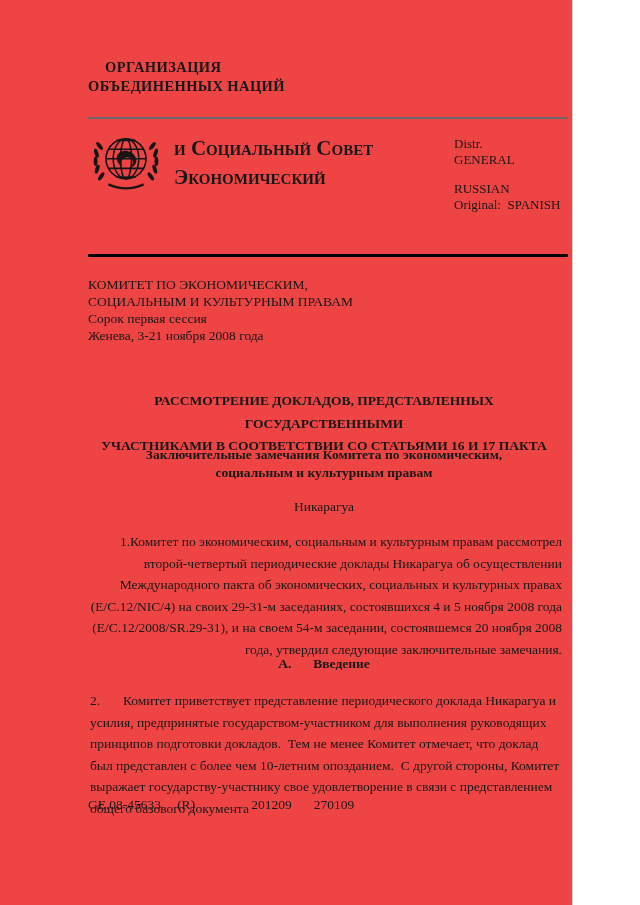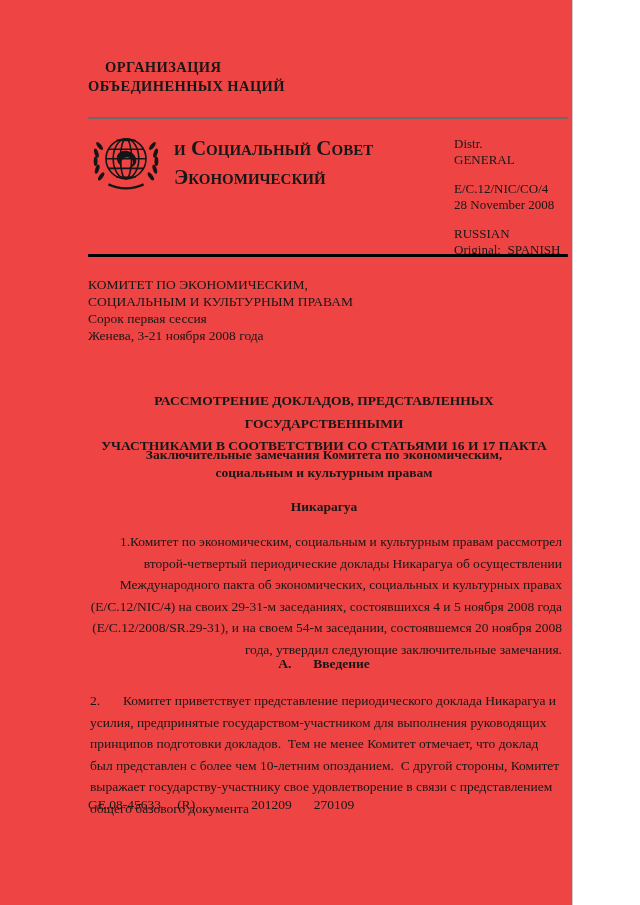--- a/index.html
+++ b/index.html
@@ -31,21 +31,21 @@
 
   .distr-block{position:absolute;left:414px;top:136px;font-size:13px;line-height:16px;margin-left:40px;}
   .distr-group{margin-bottom:13px;}
 
   
   .session-block{position:absolute;left:88px;top:276px;font-size:13.5px;line-height:17px;}
 
   
   .title-block{position:absolute;left:90px;top:390px;width:468px;text-align:center;font-weight:bold;font-size:13.5px;line-height:22.5px;}
   .subtitle-block{position:absolute;left:90px;top:446px;width:468px;text-align:center;font-weight:bold;font-size:13.5px;line-height:18px;}
-  .country-line{position:absolute;left:90px;top:499px;width:468px;text-align:center;font-weight:bold;font-size:13.5px;}
+  .country-line{position:absolute;left:90px;top:499px;width:468px;text-align:center;font-weight:normal;font-size:13.5px;}
   .para{position:absolute;left:90px;width:472px;font-size:13.5px;line-height:21.5px;margin:0;}
   .para-1{top:531px;text-align:right;}
   .para-2{top:690px;}
   .pnum{display:inline-block;width:33px;}
   .section-heading{position:absolute;left:90px;top:656px;width:468px;text-align:center;font-weight:bold;font-size:13.5px;}
   .section-label{margin-right:22px;}
 
   
   .footer{position:absolute;left:88px;top:797px;font-size:13.5px;}
   .footer .lang-code{margin-left:16px;}
@@ -97,24 +97,20 @@
     <div>и Социальный Совет</div>
     <div>Экономический</div>
   </div>
 
   <div class="distr-block">
     <div class="distr-group">
       <div>Distr.</div>
       <div>GENERAL</div>
     </div>
     <div class="distr-group">
-      <div>E/C.12/NIC/CO/4</div>
-      <div>28 November 2008</div>
-    </div>
-    <div class="distr-group">
       <div>RUSSIAN</div>
       <div class="pre">Original:  SPANISH</div>
     </div>
   </div>
 
   <div class="rule-thick"></div>
 
   <div class="session-block">
     <div>КОМИТЕТ ПО ЭКОНОМИЧЕСКИМ,</div>
     <div>СОЦИАЛЬНЫМ И КУЛЬТУРНЫМ ПРАВАМ</div>

